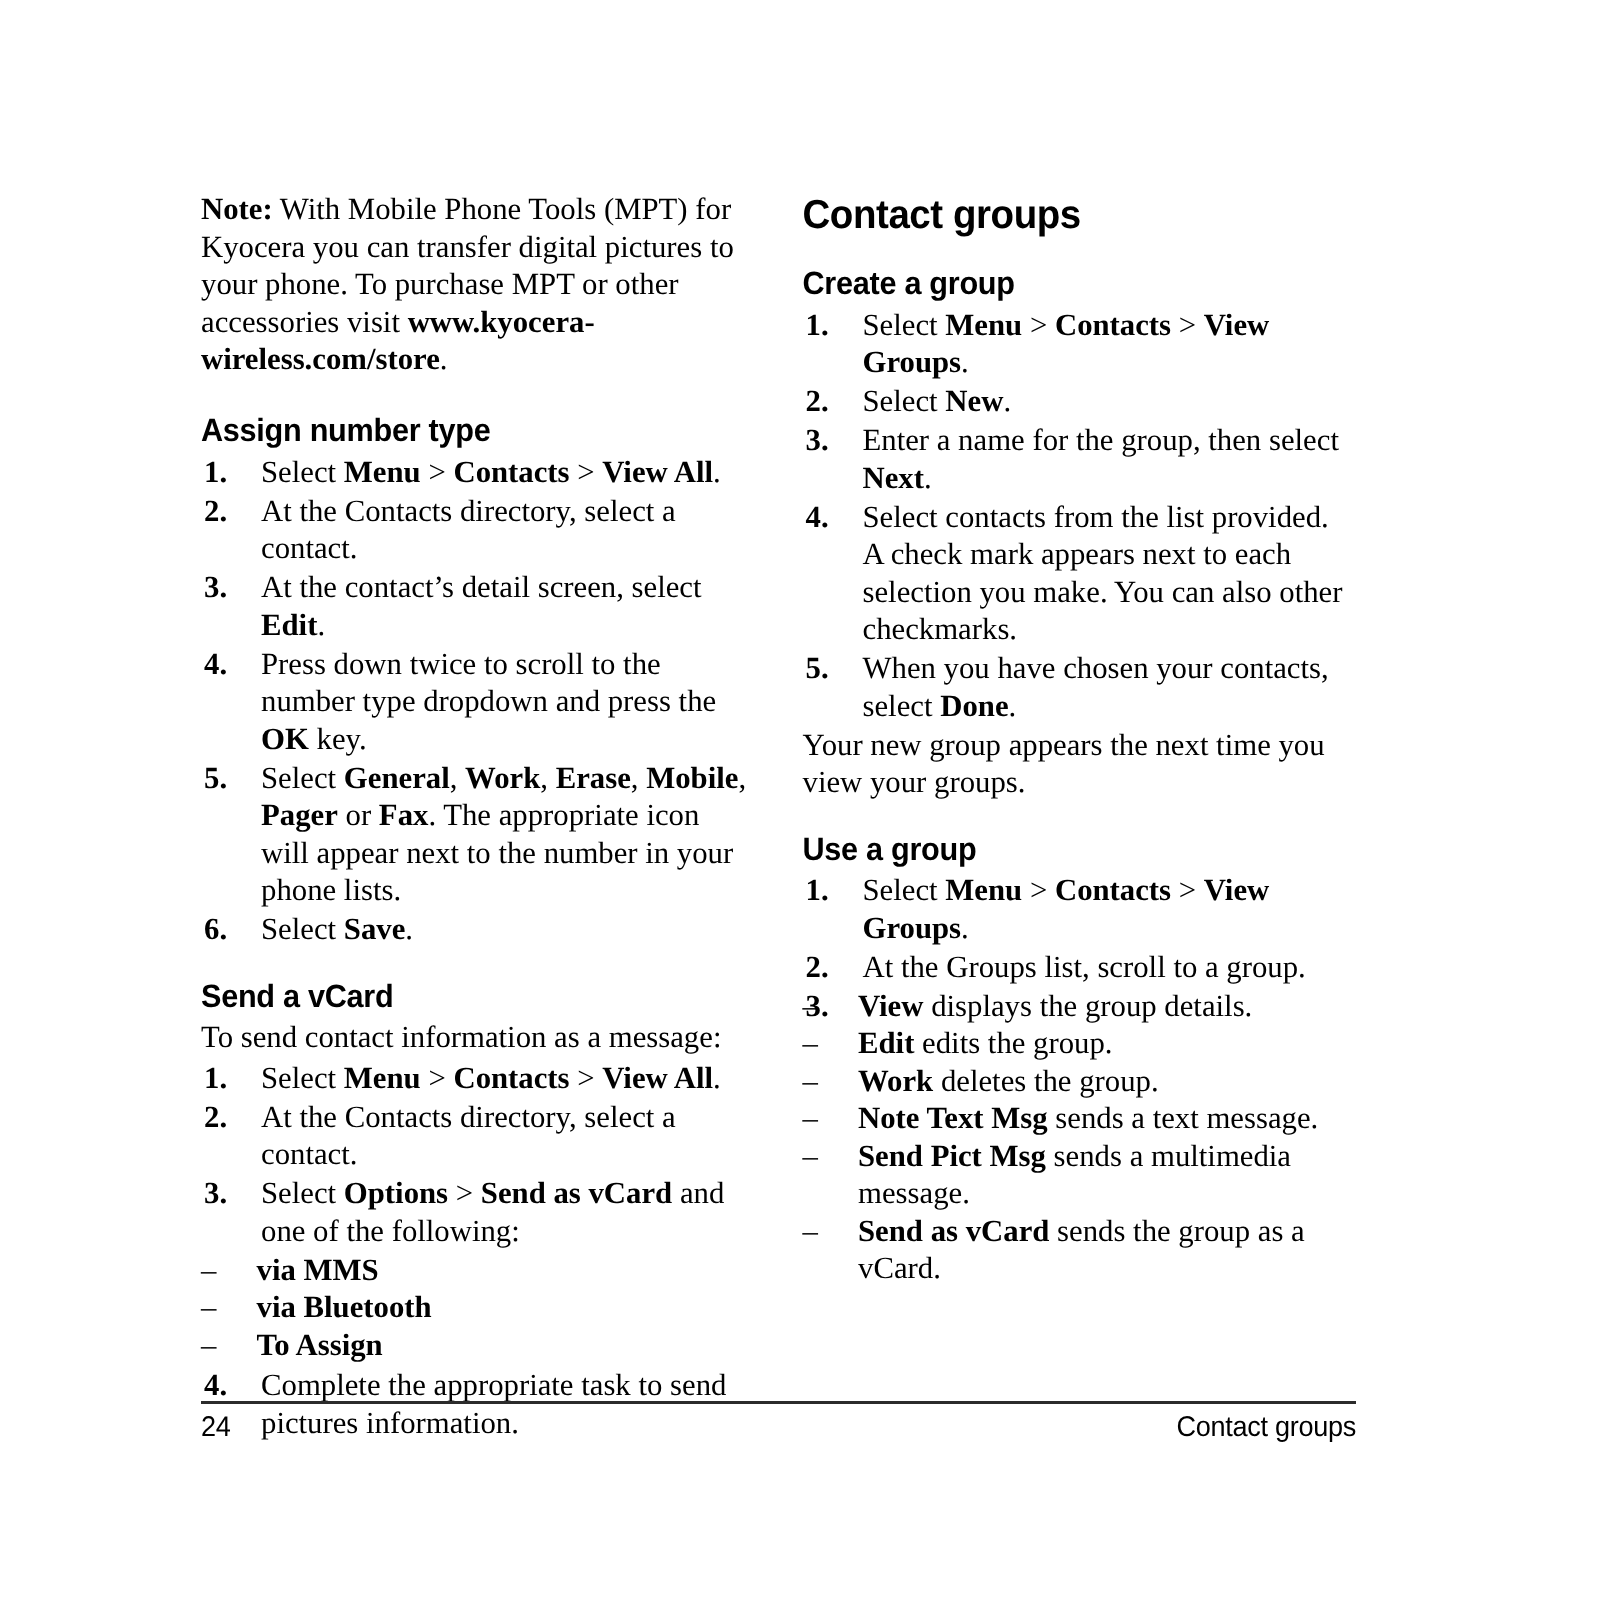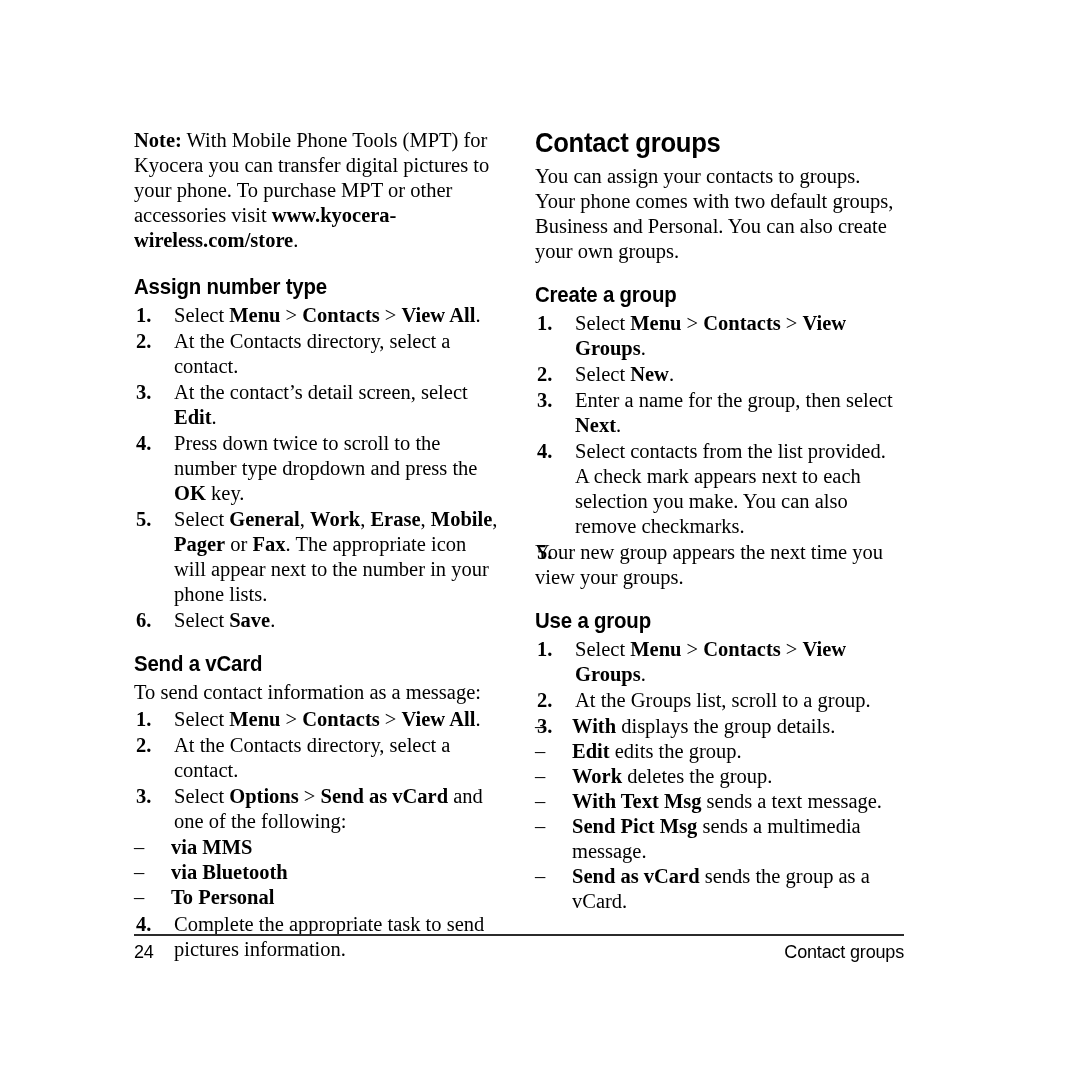--- a/index.html
+++ b/index.html
@@ -170,60 +170,59 @@
 
       <ol class="steps">
           <li><span class="num">1.</span><span>Select <b>Menu</b> &gt; <b>Contacts</b> &gt; <b>View All</b>.</span></li>
           <li><span class="num">2.</span><span>At the Contacts directory, select a contact.</span></li>
           <li><span class="num">3.</span><span>Select <b>Options</b> &gt; <b>Send as vCard</b> and one of the following:</span></li>
         </ol>
 
       <ul class="dashes">
           <li><span class="dash">–</span><span><b>via MMS</b></span></li>
           <li><span class="dash">–</span><span><b>via Bluetooth</b></span></li>
-          <li><span class="dash">–</span><span><b>To Personal</b></span></li>
+          <li><span class="dash">–</span><span><b>To Assign</b></span></li>
         </ul>
 
       <ol class="steps">
           <li><span class="num">4.</span><span>Complete the appropriate task to send pictures information.</span></li>
         </ol>
 
     </div>
 
     <div class="col-right">
 
       <h1 class="title">Contact groups</h1>
 
-      <p class="body">You can assign your contacts to groups. Your phone comes with two default groups, Business and Personal. You can also create your own groups.</p>
 
       <h2 class="h2">Create a group</h2>
 
       <ol class="steps">
           <li><span class="num">1.</span><span>Select <b>Menu</b> &gt; <b>Contacts</b> &gt; <b>View Groups</b>.</span></li>
           <li><span class="num">2.</span><span>Select <b>New</b>.</span></li>
           <li><span class="num">3.</span><span>Enter a name for the group, then select <b>Next</b>.</span></li>
-          <li><span class="num">4.</span><span>Select contacts from the list provided. A check mark appears next to each selection you make. You can also remove checkmarks.</span></li>
-          <li><span class="num">5.</span></li>
+          <li><span class="num">4.</span><span>Select contacts from the list provided. A check mark appears next to each selection you make. You can also other checkmarks.</span></li>
+          <li><span class="num">5.</span><span>When you have chosen your contacts, select <b>Done</b>.</span></li>
         </ol>
 
       <p class="body">Your new group appears the next time you view your groups.</p>
 
       <h2 class="h2">Use a group</h2>
 
       <ol class="steps">
           <li><span class="num">1.</span><span>Select <b>Menu</b> &gt; <b>Contacts</b> &gt; <b>View Groups</b>.</span></li>
           <li><span class="num">2.</span><span>At the Groups list, scroll to a group.</span></li>
           <li><span class="num">3.</span></li>
         </ol>
 
       <ul class="dashes">
-          <li><span class="dash">–</span><span><b>With</b> displays the group details.</span></li>
+          <li><span class="dash">–</span><span><b>View</b> displays the group details.</span></li>
           <li><span class="dash">–</span><span><b>Edit</b> edits the group.</span></li>
           <li><span class="dash">–</span><span><b>Work</b> deletes the group.</span></li>
-          <li><span class="dash">–</span><span><b>With Text Msg</b> sends a text message.</span></li>
+          <li><span class="dash">–</span><span><b>Note Text Msg</b> sends a text message.</span></li>
           <li><span class="dash">–</span><span><b>Send Pict Msg</b> sends a multimedia message.</span></li>
           <li><span class="dash">–</span><span><b>Send as vCard</b> sends the group as a vCard.</span></li>
         </ul>
 
     </div>
   </div>
 
   <div class="footer">
     <div class="footer-rule"></div>
     <div class="footer-row">

